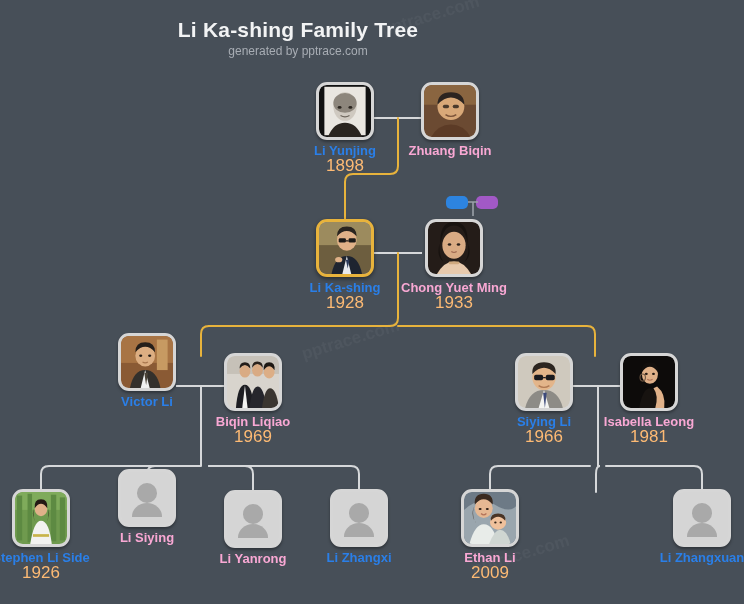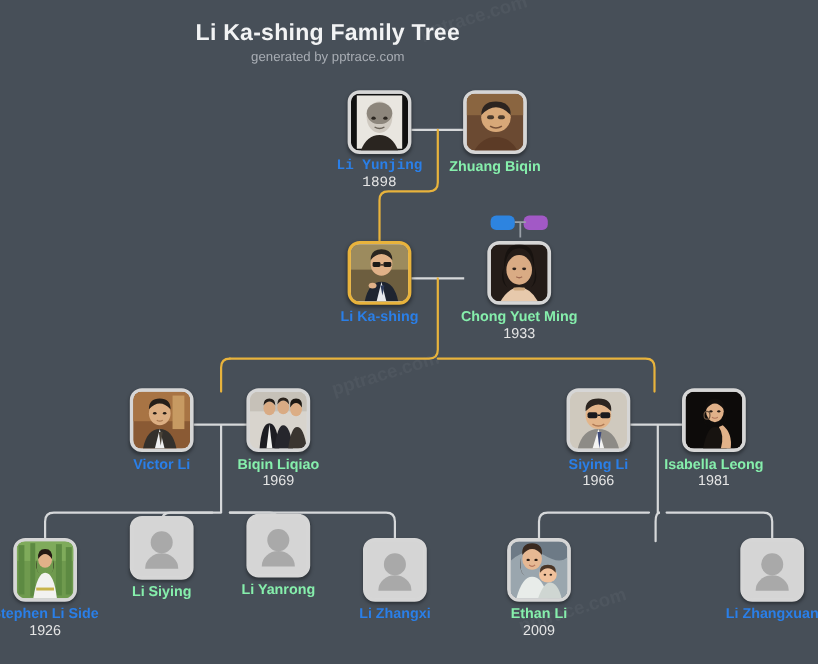--- a/index.html
+++ b/index.html
@@ -105,24 +105,24 @@
     border-radius: 50% 50% 0 0 / 100% 100% 0 0;
   }
 
   .nm {
     margin-top: 4px;
     font-size: 13px;
     font-weight: bold;
     line-height: 14px;
   }
   .nm.m { color: #2a7fe8; }
-  .nm.f { color: #86efac; }
+  .nm.f { color: #f9a8d4; }
   .yr {
-    font-size: 13px;
-    color: #e5e5e5;
+    font-size: 17px;
+    color: #fdba74;
     line-height: 15px;
   }
 
   
   .pill {
     position: absolute;
     width: 22px;
     height: 13px;
     border-radius: 5px;
   }
@@ -184,21 +184,21 @@
       <path d="M209,326 Q201,326 201,334 L201,356"></path>
     </g>
   </svg>
 
   <div class="pill blue" style="left:446px;top:196px;"></div>
   <div class="pill purple" style="left:476px;top:196px;"></div>
   <svg style="position:absolute;left:440px;top:190px;width:60px;height:28px;">
     <path d="M28,12 L38,12 M33,12 L33,26" stroke="#9aa0a8" stroke-width="1.6" fill="none"></path>
   </svg>
 
-  <div class="node" style="left:285px;top:82px;font-family:Liberation Mono, monospace;">
+  <div class="node" style="left:285px;top:82px;">
     <div class="frame">
       <div class="photo">
         <svg viewBox="0 0 58 58" preserveAspectRatio="none">
           <rect width="58" height="58" fill="#111"></rect>
           <rect x="6" y="2" width="46" height="54" fill="#e9e6e0"></rect>
           <ellipse cx="29" cy="24" rx="13" ry="16" fill="#cfc9c0"></ellipse>
           <ellipse cx="29" cy="20" rx="13" ry="11" fill="#8d867c"></ellipse>
           <ellipse cx="23" cy="25" rx="2.2" ry="1.6" fill="#2b2620"></ellipse>
           <ellipse cx="35" cy="25" rx="2.2" ry="1.6" fill="#2b2620"></ellipse>
           <path d="M24,34 q5,3 10,0" stroke="#6b645a" stroke-width="1.4" fill="none"></path>
@@ -242,44 +242,45 @@
           <rect x="33" y="18" width="8" height="5" rx="1.5" fill="#1c1a18"></rect>
           <path d="M30,21 h3" stroke="#1c1a18" stroke-width="1.4"></path>
           <path d="M14,58 q4,-20 17,-20 q13,0 17,20 z" fill="#1e2430"></path>
           <path d="M31,38 l-5,20 h10 z" fill="#e8eaee"></path>
           <path d="M30,42 l2,10 l2,-10z" fill="#2c3a5a"></path>
           <ellipse cx="22" cy="42" rx="4" ry="3" fill="#e0b188"></ellipse>
         </svg>
       </div>
     </div>
     <div class="nm m">Li Ka-shing</div>
-  </div>
-
-  <div class="node" style="left:412px;top:219px;">
+    <div class="yr">1928</div>
+  </div>
+
+  <div class="node" style="left:394px;top:219px;">
     <div class="frame">
       <div class="photo">
         <svg viewBox="0 0 58 58" preserveAspectRatio="none">
           <rect width="58" height="58" fill="#241c18"></rect>
           <ellipse cx="29" cy="26" rx="13" ry="15" fill="#d9ab84"></ellipse>
           <path d="M14,26 q2,-22 15,-22 q13,0 15,22 q2,-26 -15,-26 q-17,0 -15,26z" fill="#17120f"></path>
           <path d="M13,24 q-1,14 4,20 q-8,-6 -4,-20z" fill="#17120f"></path>
           <path d="M45,24 q1,14 -4,20 q8,-6 4,-20z" fill="#17120f"></path>
           <ellipse cx="24" cy="25" rx="2" ry="1.4" fill="#2b211c"></ellipse>
           <ellipse cx="34" cy="25" rx="2" ry="1.4" fill="#2b211c"></ellipse>
           <path d="M26,33 q3,2 6,0" stroke="#a06a52" stroke-width="1.3" fill="none"></path>
           <path d="M10,58 q8,-14 19,-14 q11,0 19,14 z" fill="#e7c9ac"></path>
           <rect x="23" y="44" width="12" height="3" rx="1.5" fill="#cfa97f"></rect>
         </svg>
       </div>
     </div>
     <div class="nm f">Chong Yuet Ming</div>
     <div class="yr">1933</div>
   </div>
 
-  <div class="node" style="left:87px;top:353px;">
+  <div class="node" style="left:87px;top:333px;">
     <div class="frame">
       <div class="photo">
         <svg viewBox="0 0 58 58" preserveAspectRatio="none">
           <rect width="58" height="58" fill="#8a5a34"></rect>
           <rect x="0" y="0" width="58" height="30" fill="#a87444"></rect>
           <rect x="40" y="4" width="12" height="34" fill="#c79a62"></rect>
           <ellipse cx="27" cy="22" rx="11" ry="12" fill="#dcae82"></ellipse>
           <path d="M16,18 q11,-12 22,0 q0,-11 -11,-11 q-11,0 -11,11z" fill="#251f1a"></path>
           <ellipse cx="22" cy="22" rx="1.8" ry="1.3" fill="#241c16"></ellipse>
           <ellipse cx="32" cy="22" rx="1.8" ry="1.3" fill="#241c16"></ellipse>
@@ -388,21 +389,21 @@
     <div class="frame">
       <div class="ph">
         <div class="head"></div>
           <div class="body"></div>
       </div>
     </div>
     <div class="nm f">Li Siying</div>
     <div class="yr"></div>
   </div>
 
-  <div class="node" style="left:193px;top:467px;">
+  <div class="node" style="left:193px;top:490px;">
     <div class="frame">
       <div class="ph">
         <div class="head"></div>
           <div class="body"></div>
       </div>
     </div>
     <div class="nm f">Li Yanrong</div>
     <div class="yr"></div>
   </div>
 

